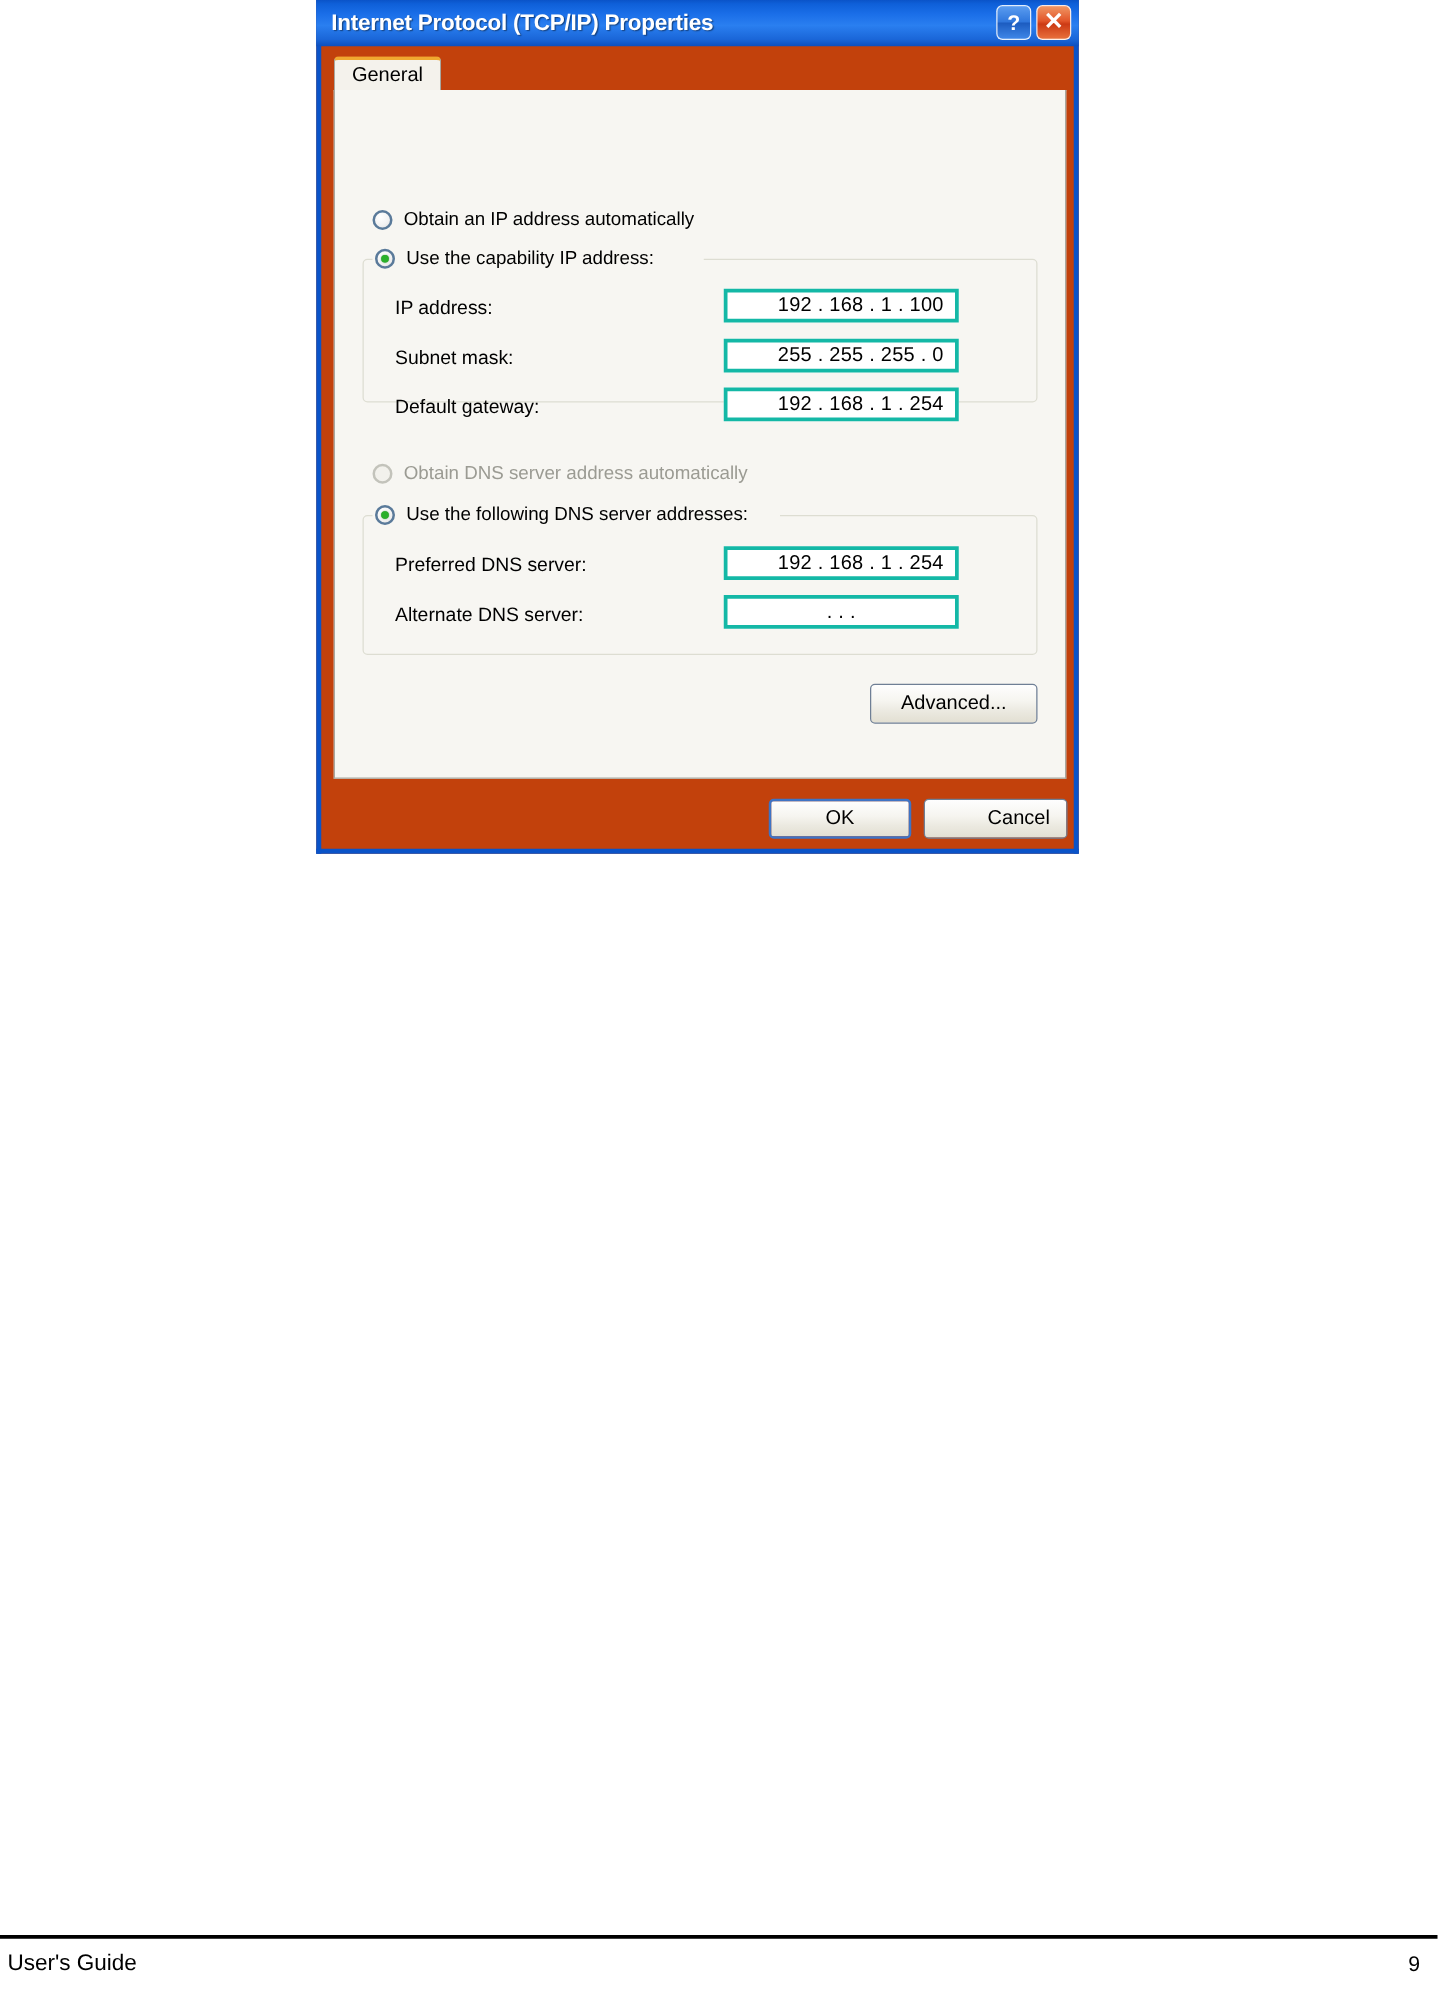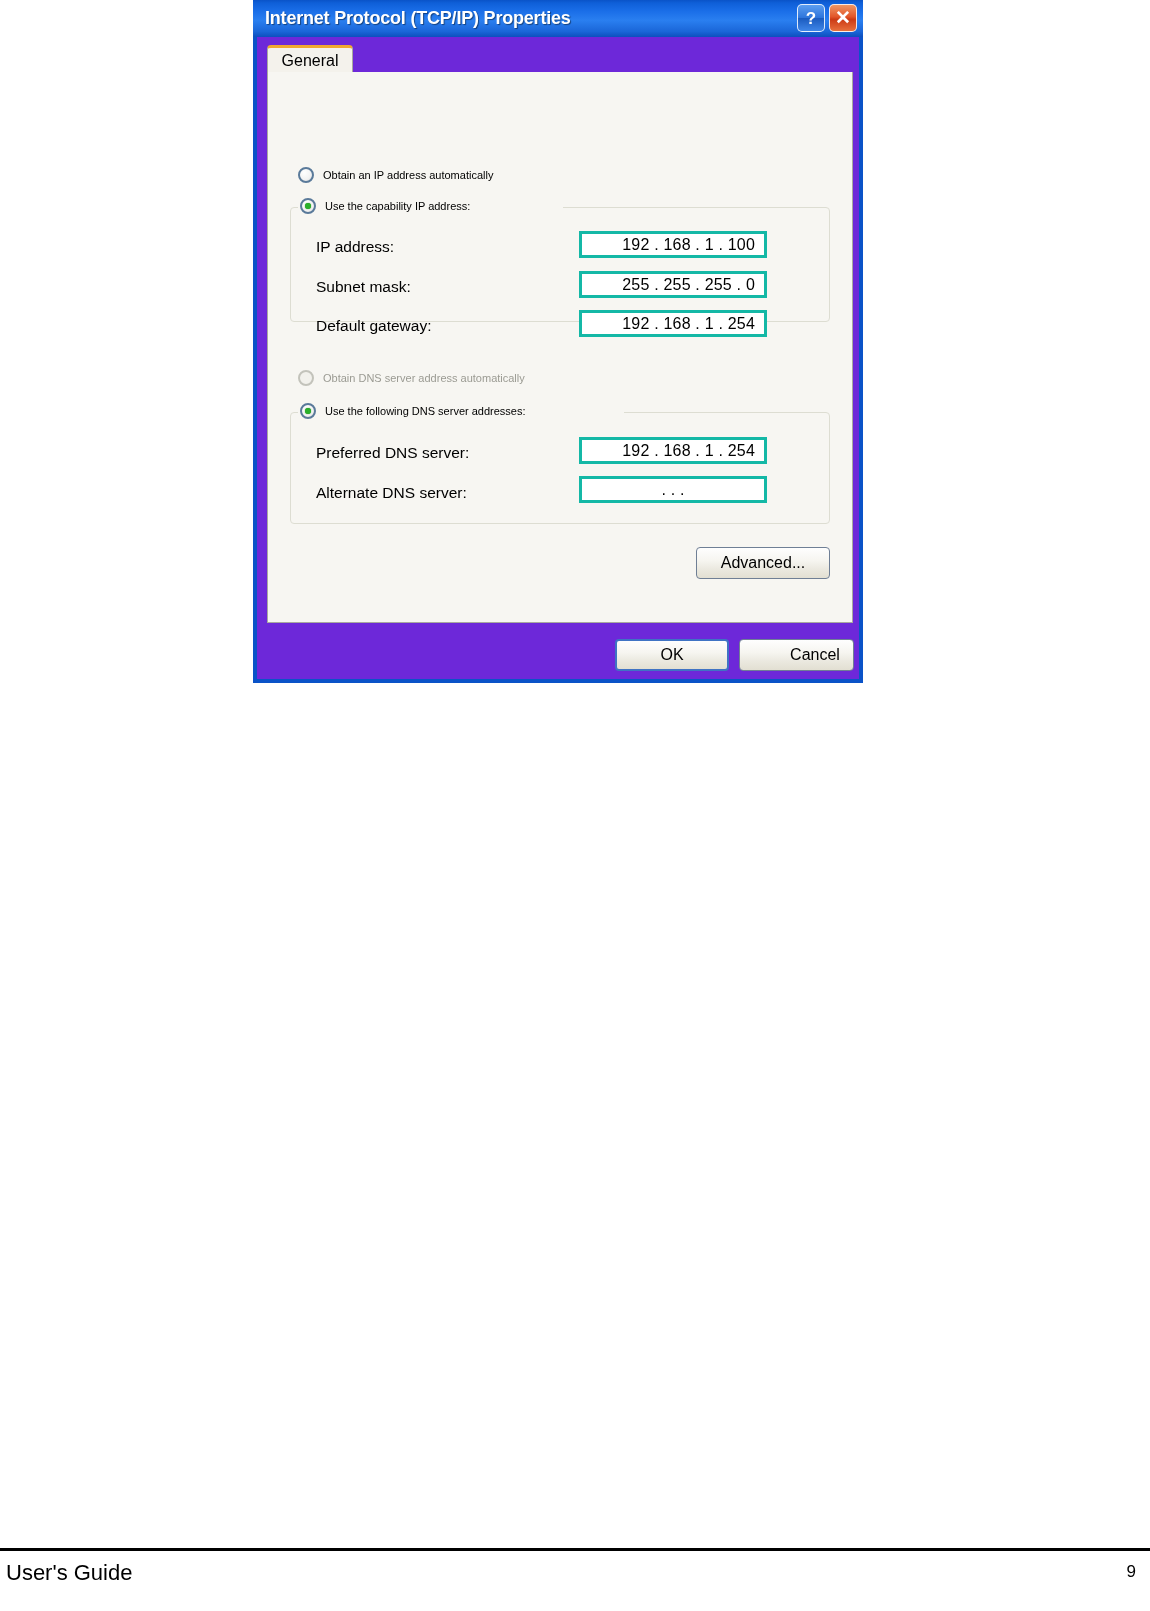--- a/index.html
+++ b/index.html
@@ -15,21 +15,21 @@
     overflow: hidden;
   }
 
   
   .dialog {
     position: absolute;
     left: 253px;
     top: 0px;
     width: 610px;
     height: 683px;
-    background: #6d28d9;
+    background: #c2410c;
     border-left: 4px solid #0a53c8;
     border-right: 4px solid #0a53c8;
     border-bottom: 4px solid #0a53c8;
     box-sizing: border-box;
   }
 
   .titlebar {
     position: relative;
     height: 37px;
     background: linear-gradient(to bottom,
@@ -143,21 +143,21 @@
     font-size: 15.5px;
     line-height: 21px;
     color: #000000;
   }
 
   
   .radio-row {
     position: absolute;
     display: flex;
     align-items: center;
-    font-size: 11px;
+    font-size: 15px;
     color: #000000;
     white-space: nowrap;
     text-align: center;
   }
   .radio {
     width: 16px;
     height: 16px;
     border-radius: 50%;
     border: 2px solid #5a7a9a;
     background: radial-gradient(circle at 35% 30%, #ffffff 0%, #f2f2f2 60%, #dcdcdc 100%);
@@ -245,21 +245,21 @@
     left: 0;
     top: 1548px;
     width: 1150px;
     height: 3px;
     background: #000000;
   }
   .footer-left {
     position: absolute;
     left: 6px;
     top: 1560px;
-    font-size: 22px;
+    font-size: 18px;
     color: #000000;
   }
   .footer-right {
     position: absolute;
     right: 14px;
     top: 1562px;
     font-size: 17px;
     color: #000000;
   }
 </style>

